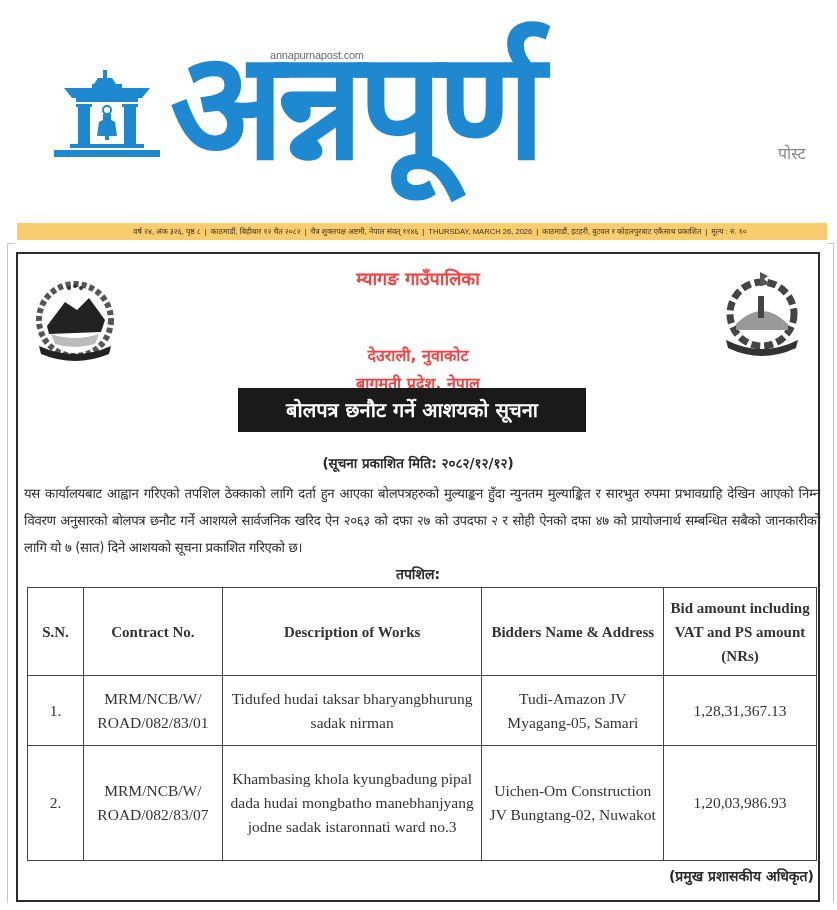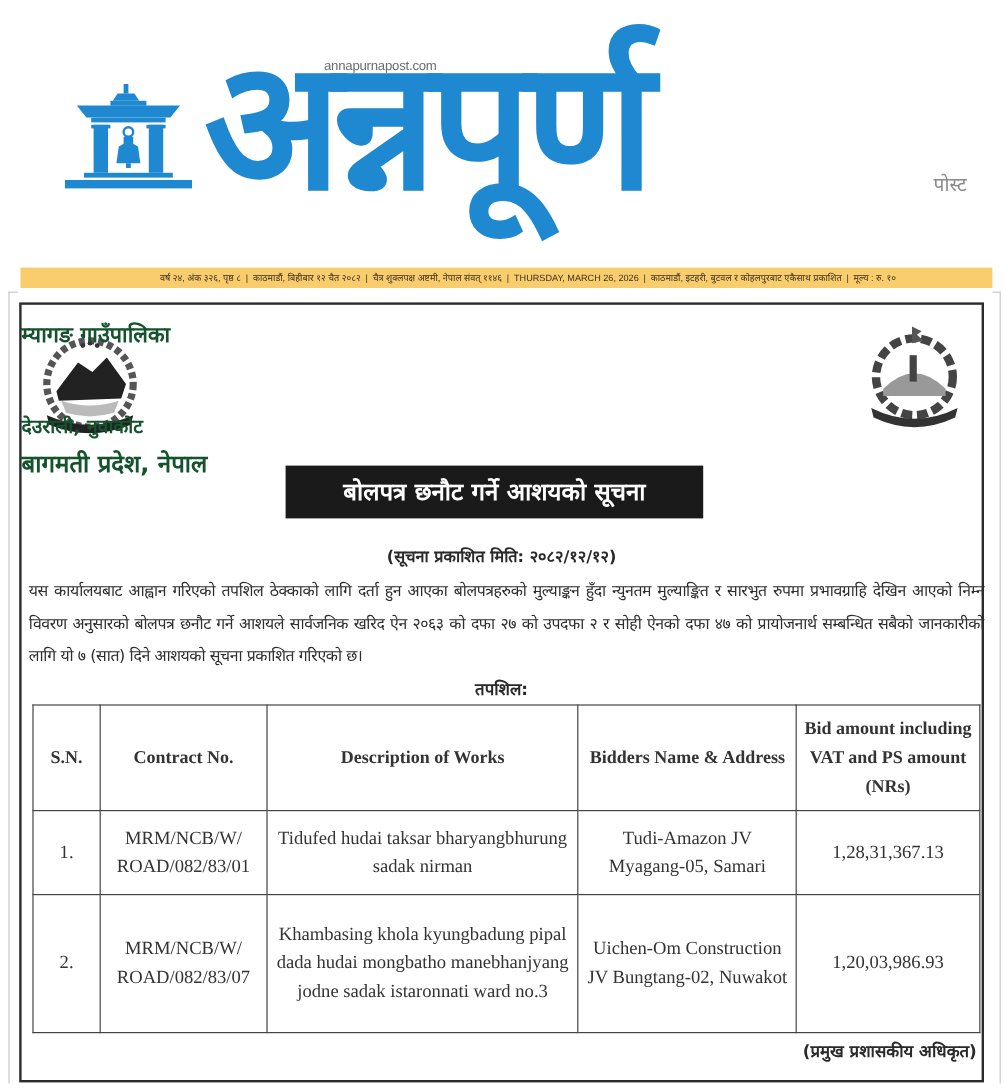--- a/index.html
+++ b/index.html
@@ -22,25 +22,25 @@
   .frame-left-top { position: absolute; left: 7px; top: 243px; width: 8px; height: 1px; background: #c8c8c8; }
   .frame-right { position: absolute; left: 833px; top: 243px; width: 1px; height: 660px; background: #c8c8c8; }
   .frame-right-top { position: absolute; left: 827px; top: 243px; width: 7px; height: 1px; background: #c8c8c8; }
 
   
   .notice { position: absolute; left: 16px; top: 252px; width: 804px; height: 650px; border: 2px solid #2b2b2b; background: #fff; }
 
   .emblem-left { position: absolute; left: 11px; top: 22px; width: 92px; height: 88px; }
   .emblem-right { position: absolute; left: 704px; top: 14px; width: 80px; height: 90px; }
 
-  .hdr { position: absolute; left: 0; width: 100%; font-family: "DejaVu Sans", sans-serif; color: #14532d; }
+  .hdr { position: absolute; left: 0; width: 100%; text-align: center; font-family: "DejaVu Sans", sans-serif; color: #ef4444; }
   .hdr-1 { top: 12px; font-size: 18px; font-weight: bold; }
   .hdr-2 { top: 50px; font-size: 21px; font-weight: bold; }
   .hdr-3 { top: 90px; font-size: 16px; font-weight: bold; }
-  .hdr-4 { top: 118px; font-size: 20px; font-weight: bold; }
+  .hdr-4 { top: 118px; font-size: 16px; font-weight: bold; }
 
   .title-box { position: absolute; left: 220px; top: 134px; width: 348px; height: 44px; background: #1a1a1a; color: #fff; font-family: "DejaVu Sans", sans-serif; font-weight: bold; font-size: 20px; text-align: center; line-height: 44px; }
   .pub-date { position: absolute; left: 0; width: 100%; top: 200px; text-align: center; font-family: "DejaVu Sans", sans-serif; font-size: 13.5px; font-weight: bold; color: #2a2a2a; }
 
   .body-text { position: absolute; left: 6px; top: 226px; width: 796px; font-family: "DejaVu Sans", sans-serif; font-size: 13.2px; line-height: 27px; color: #2d2d2d; text-align: justify; letter-spacing: -0.35px; }
   .details-label { position: absolute; left: 0; width: 100%; top: 310px; text-align: center; font-family: "DejaVu Sans", sans-serif; font-weight: bold; font-size: 14px; color: #2a2a2a; }
 
   
   .bid-table { position: absolute; left: 9px; top: 333px; width: 790px; border-collapse: collapse; font-family: "Liberation Serif", serif; color: #333; }
   .bid-table th, .bid-table td { border: 1.5px solid #444; text-align: center; vertical-align: middle; padding: 2px 6px; }

